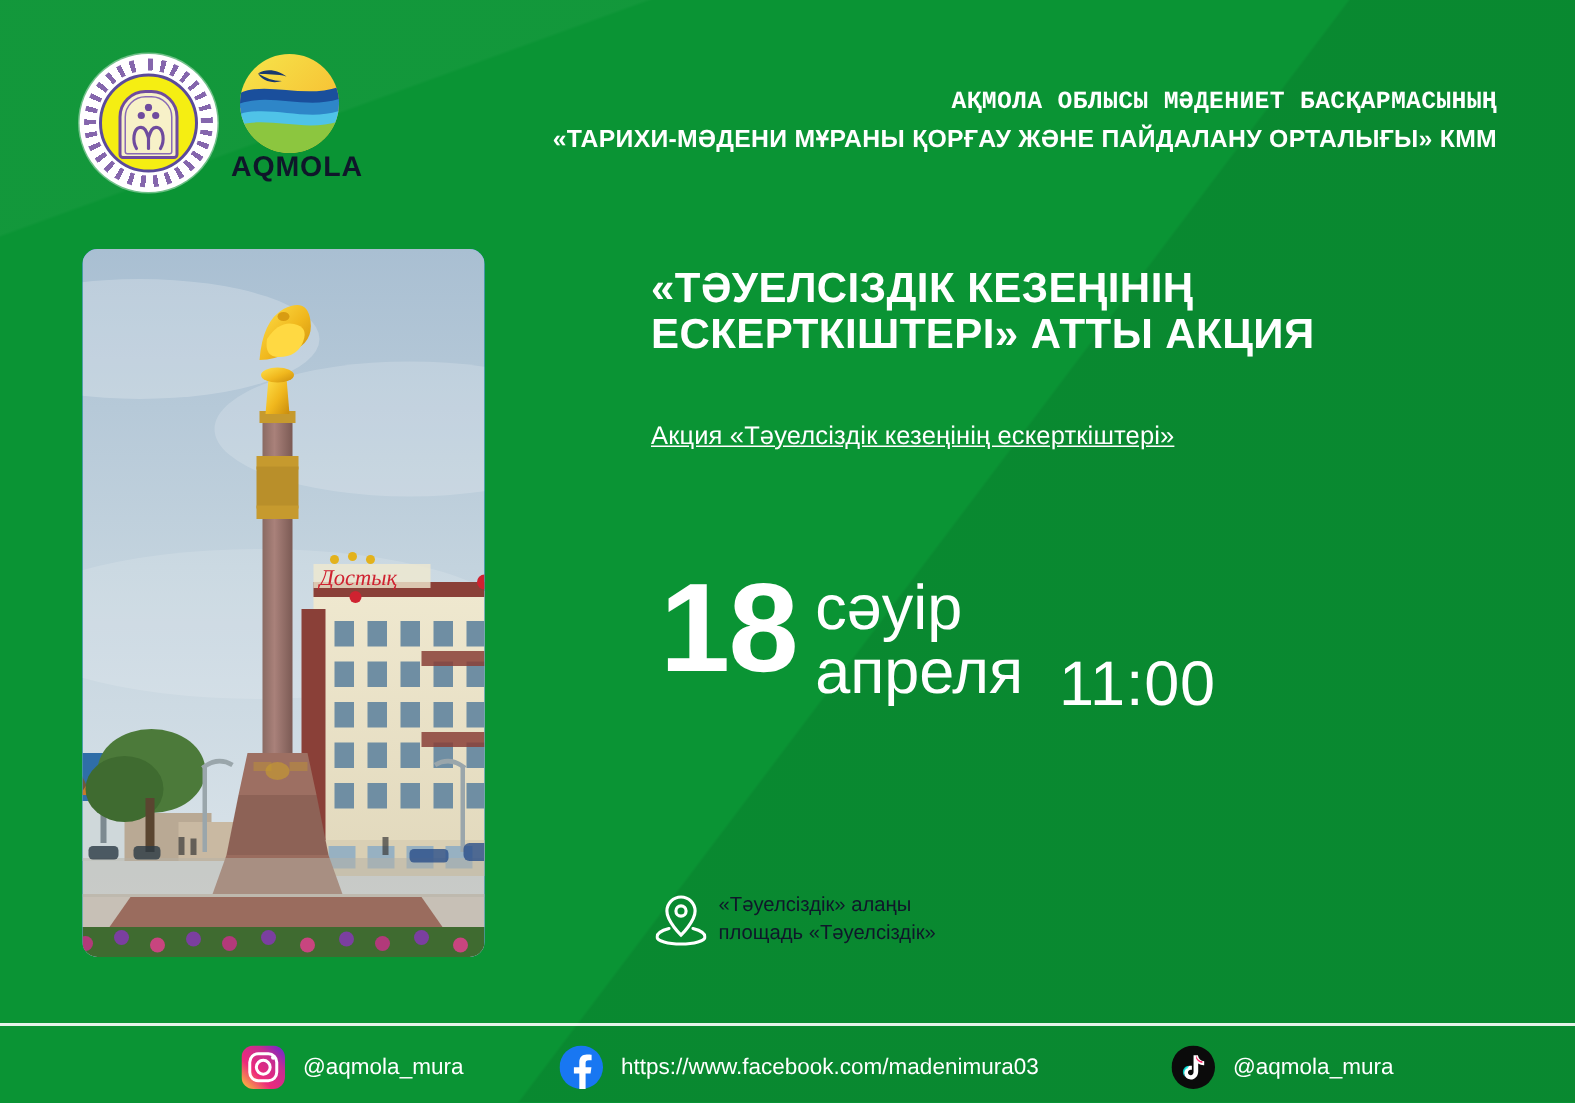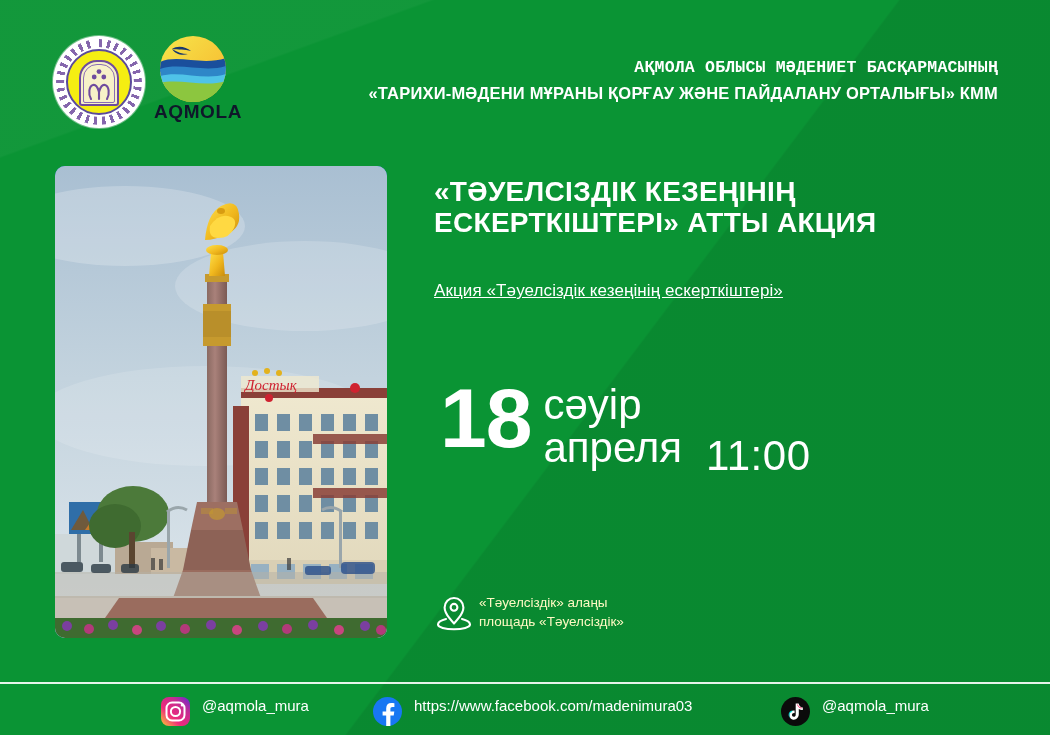--- a/index.html
+++ b/index.html
@@ -79,21 +79,21 @@
 
   .org-line{
     position:absolute;right:52px;color:#ffffff;font-weight:bold;
     font-size:16.5px;letter-spacing:.2px;text-align:right;white-space:nowrap;
   }
   .org-line.l1{top:58px;font-family:Liberation Mono, monospace;}
   .org-line.l2{top:84px;}
 
   
   .photo{
-    position:absolute;left:55px;top:166px;width:332px;height:472px;
+    position:absolute;left:55px;top:166px;width:268px;height:472px;
     border-radius:10px;overflow:hidden;background:#3b82f6;
   }
   .photo svg{display:block;width:100%;height:100%;}
 
   
   .title{
     position:absolute;left:434px;top:176px;width:570px;
     color:#ffffff;font-weight:bold;font-size:28px;line-height:1.12;
     letter-spacing:.3px;
   }
@@ -110,27 +110,27 @@
   .month-stack{margin-left:12px;margin-top:2px;}
   .month-kk{color:#ffffff;font-size:42px;line-height:1.02;font-weight:normal;}
   .month-ru{color:#ffffff;font-size:42px;line-height:1.02;font-weight:normal;}
   .time{
     position:absolute;left:706px;top:432px;color:#ffffff;
     font-size:42px;font-weight:normal;letter-spacing:.5px;
   }
 
   .place{position:absolute;left:437px;top:594px;display:flex;align-items:center;}
   .place-icon{width:34px;height:36px;flex:0 0 auto;}
-  .place-text{margin-left:8px;color:#fef9c3;font-size:13.5px;line-height:1.38;}
+  .place-text{margin-left:8px;color:#0f172a;font-size:13.5px;line-height:1.38;}
 
   
   .footer-rule{
     position:absolute;left:0;top:682px;width:1050px;height:1.5px;background:#ffffff;opacity:.9;
   }
-  .social{position:absolute;display:flex;top:697px;padding-left:21px;}
+  .social{position:absolute;display:flex;align-items:center;top:697px;padding-left:21px;}
   .social .lbl{color:#ffffff;font-size:15px;margin-left:12px;white-space:nowrap;}
   .s-ig{left:140px;}
   .s-fb{left:352px;}
   .s-tt{left:760px;}
   .ico{width:29px;height:29px;flex:0 0 auto;}
 </style>
 </head>
 <body>
 
 <div class="poster">

